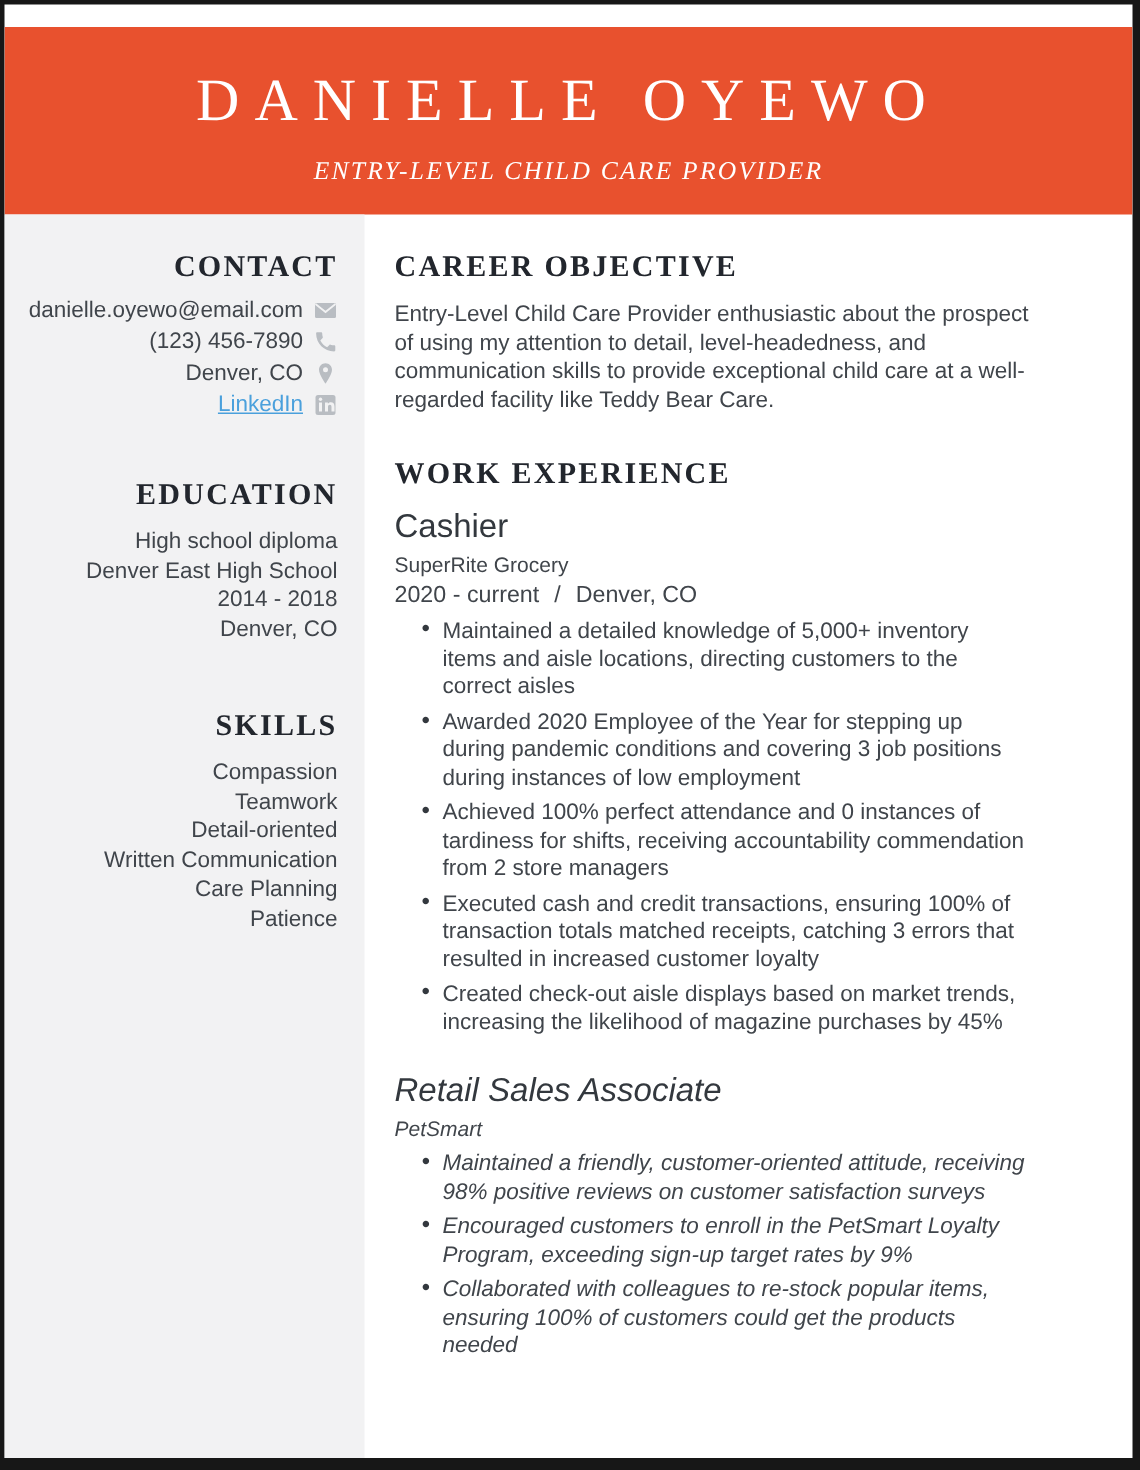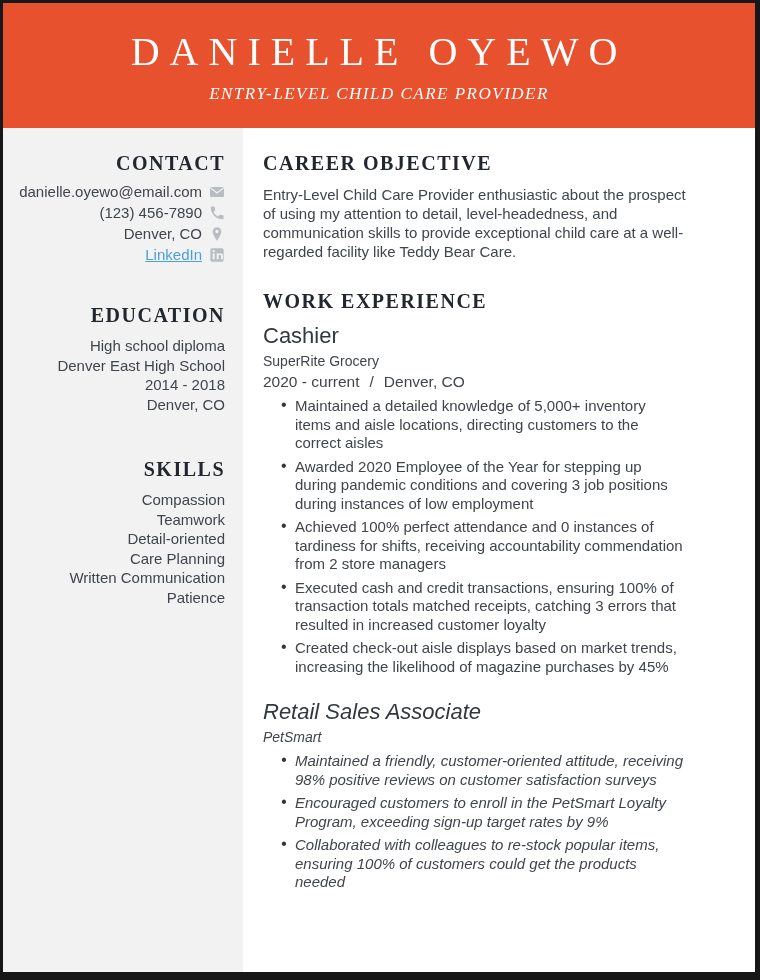--- a/index.html
+++ b/index.html
@@ -18,21 +18,21 @@
     overflow:hidden;
   }
   
   .hero {
     height:125px;
     background:#e8512e;
     color:#ffffff;
     text-align:center;
   }
   .hero-name {
-    margin:0; padding-top:27px;
+    margin:15px; padding-top:27px;
     font-family:"Liberation Serif", serif;
     font-weight:400;
     font-size:40px;
     letter-spacing:10px;
     line-height:44px;
   }
   .hero-sub {
     margin-top:10px;
     font-family:"Liberation Serif", serif;
     font-style:italic;
@@ -192,22 +192,22 @@
             <div class="side-item">Denver, CO</div>
           </div>
       </section>
 
       <section class="sec-skills">
         <h2 class="section">SKILLS</h2>
         <div id="skills-list">
             <div class="side-item">Compassion</div>
             <div class="side-item">Teamwork</div>
             <div class="side-item">Detail-oriented</div>
+            <div class="side-item">Written Communication</div>
             <div class="side-item">Care Planning</div>
-            <div class="side-item">Written Communication</div>
             <div class="side-item">Patience</div>
           </div>
       </section>
     </aside>
 
     <main class="main">
       <section>
         <h2 class="section">CAREER OBJECTIVE</h2>
         <p class="obj-text">Entry-Level Child Care Provider enthusiastic about the prospect of using my attention to detail, level-headedness, and communication skills to provide exceptional child care at a well-regarded facility like Teddy Bear Care.</p>
       </section>

